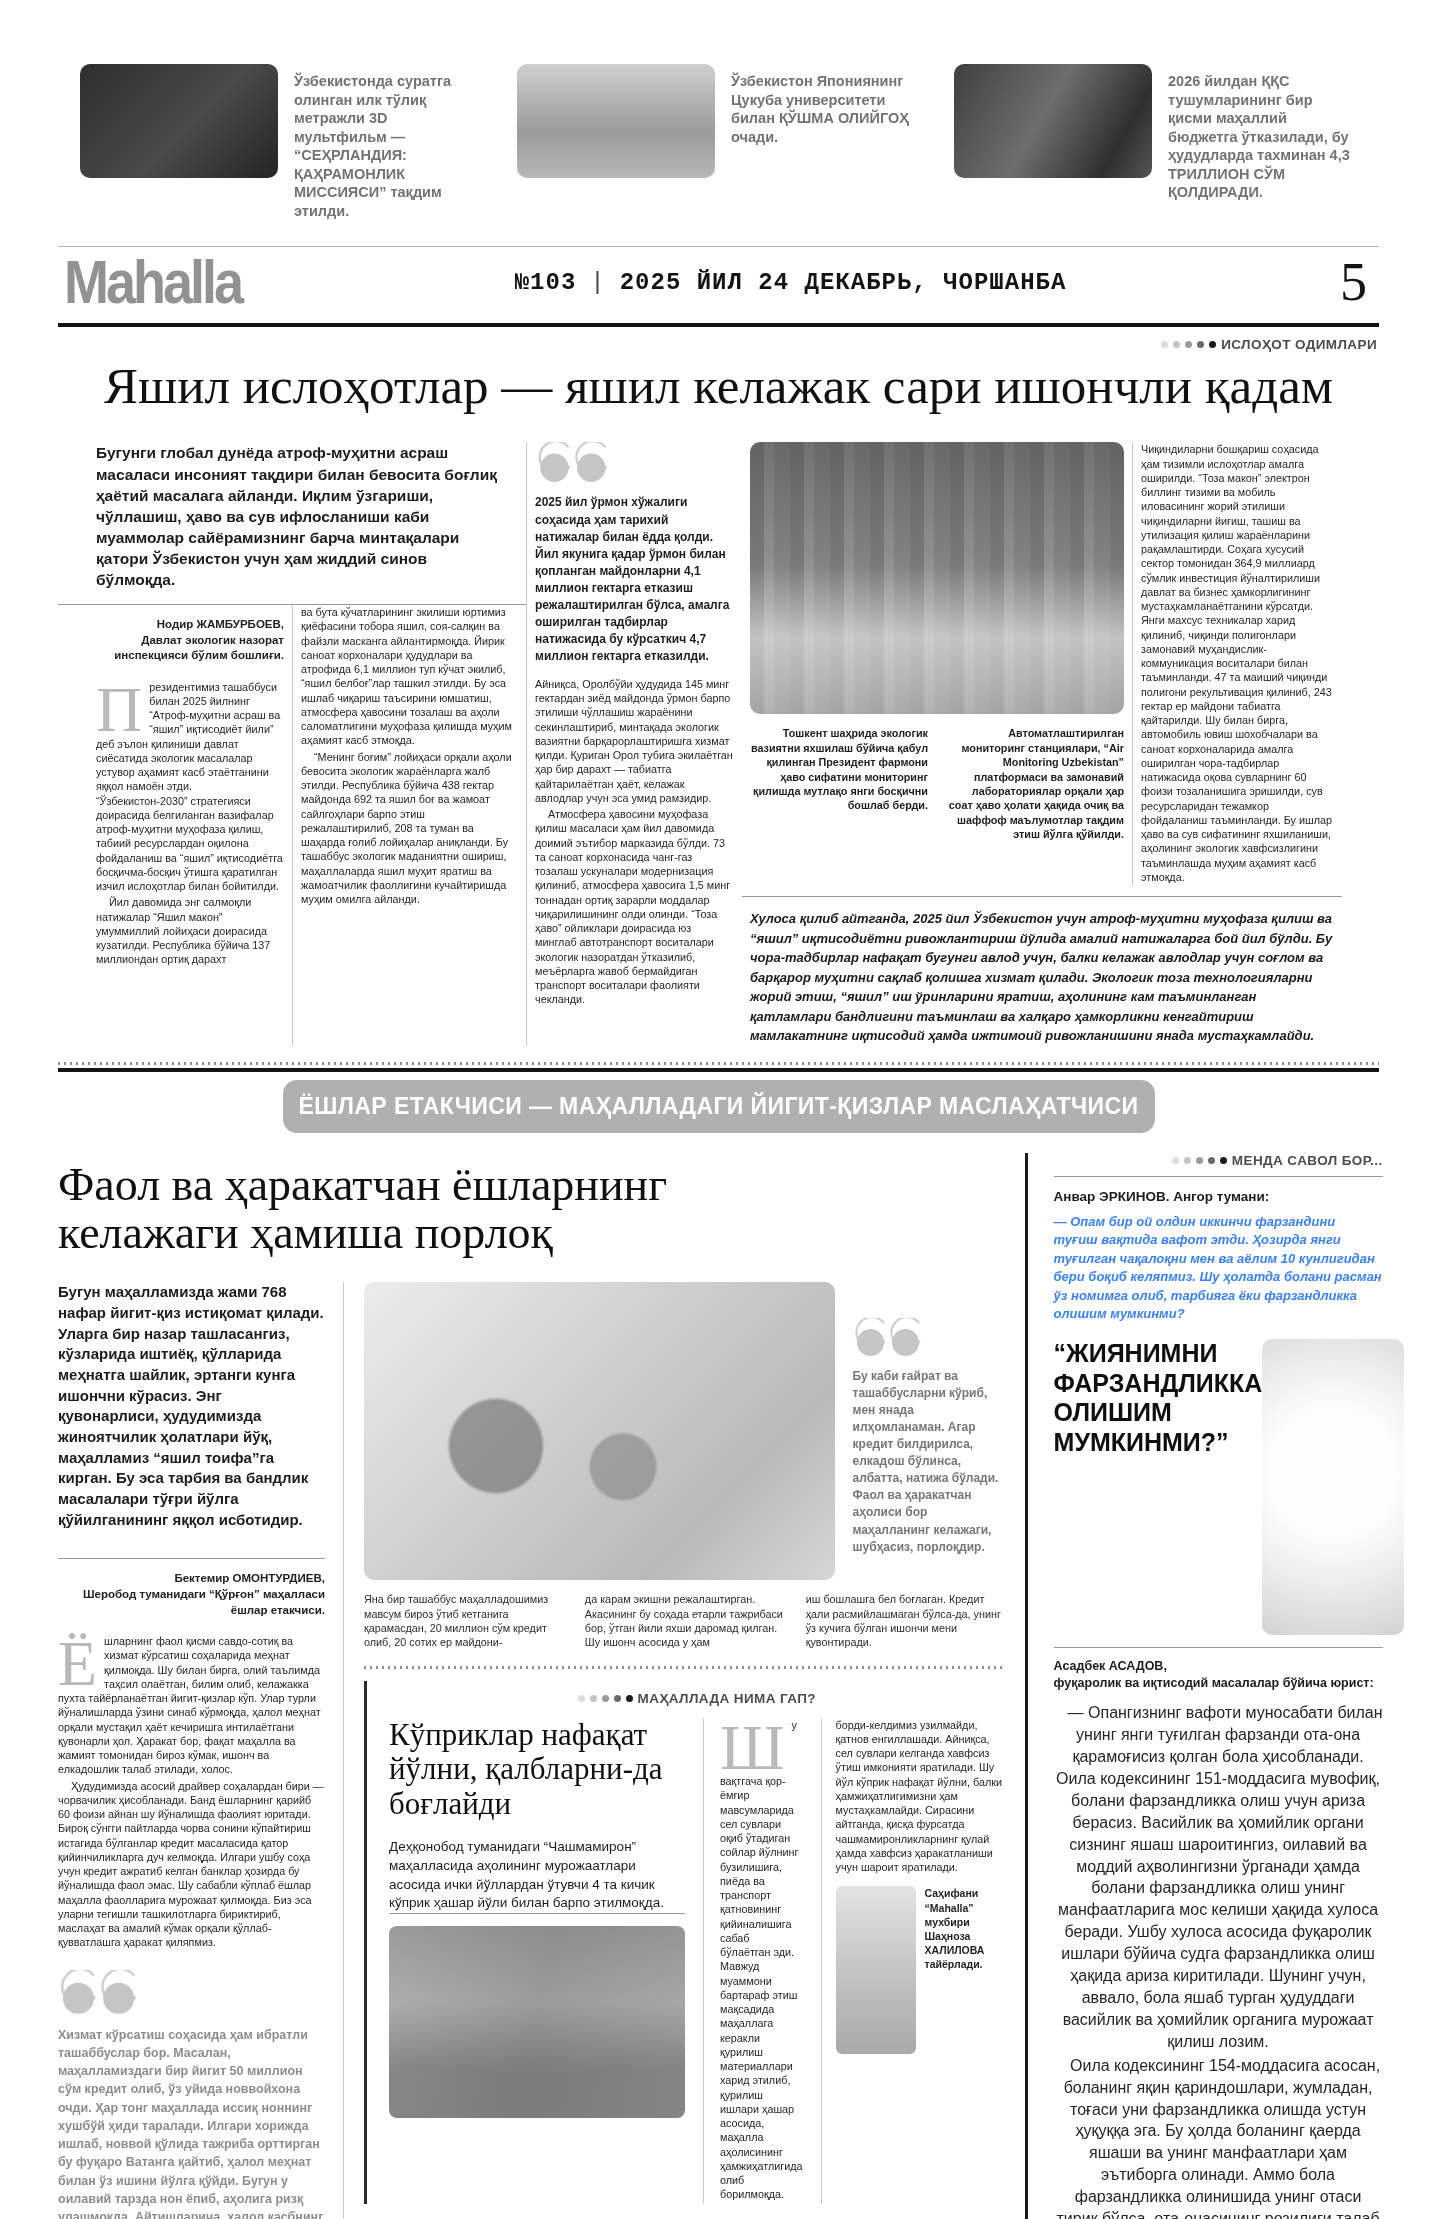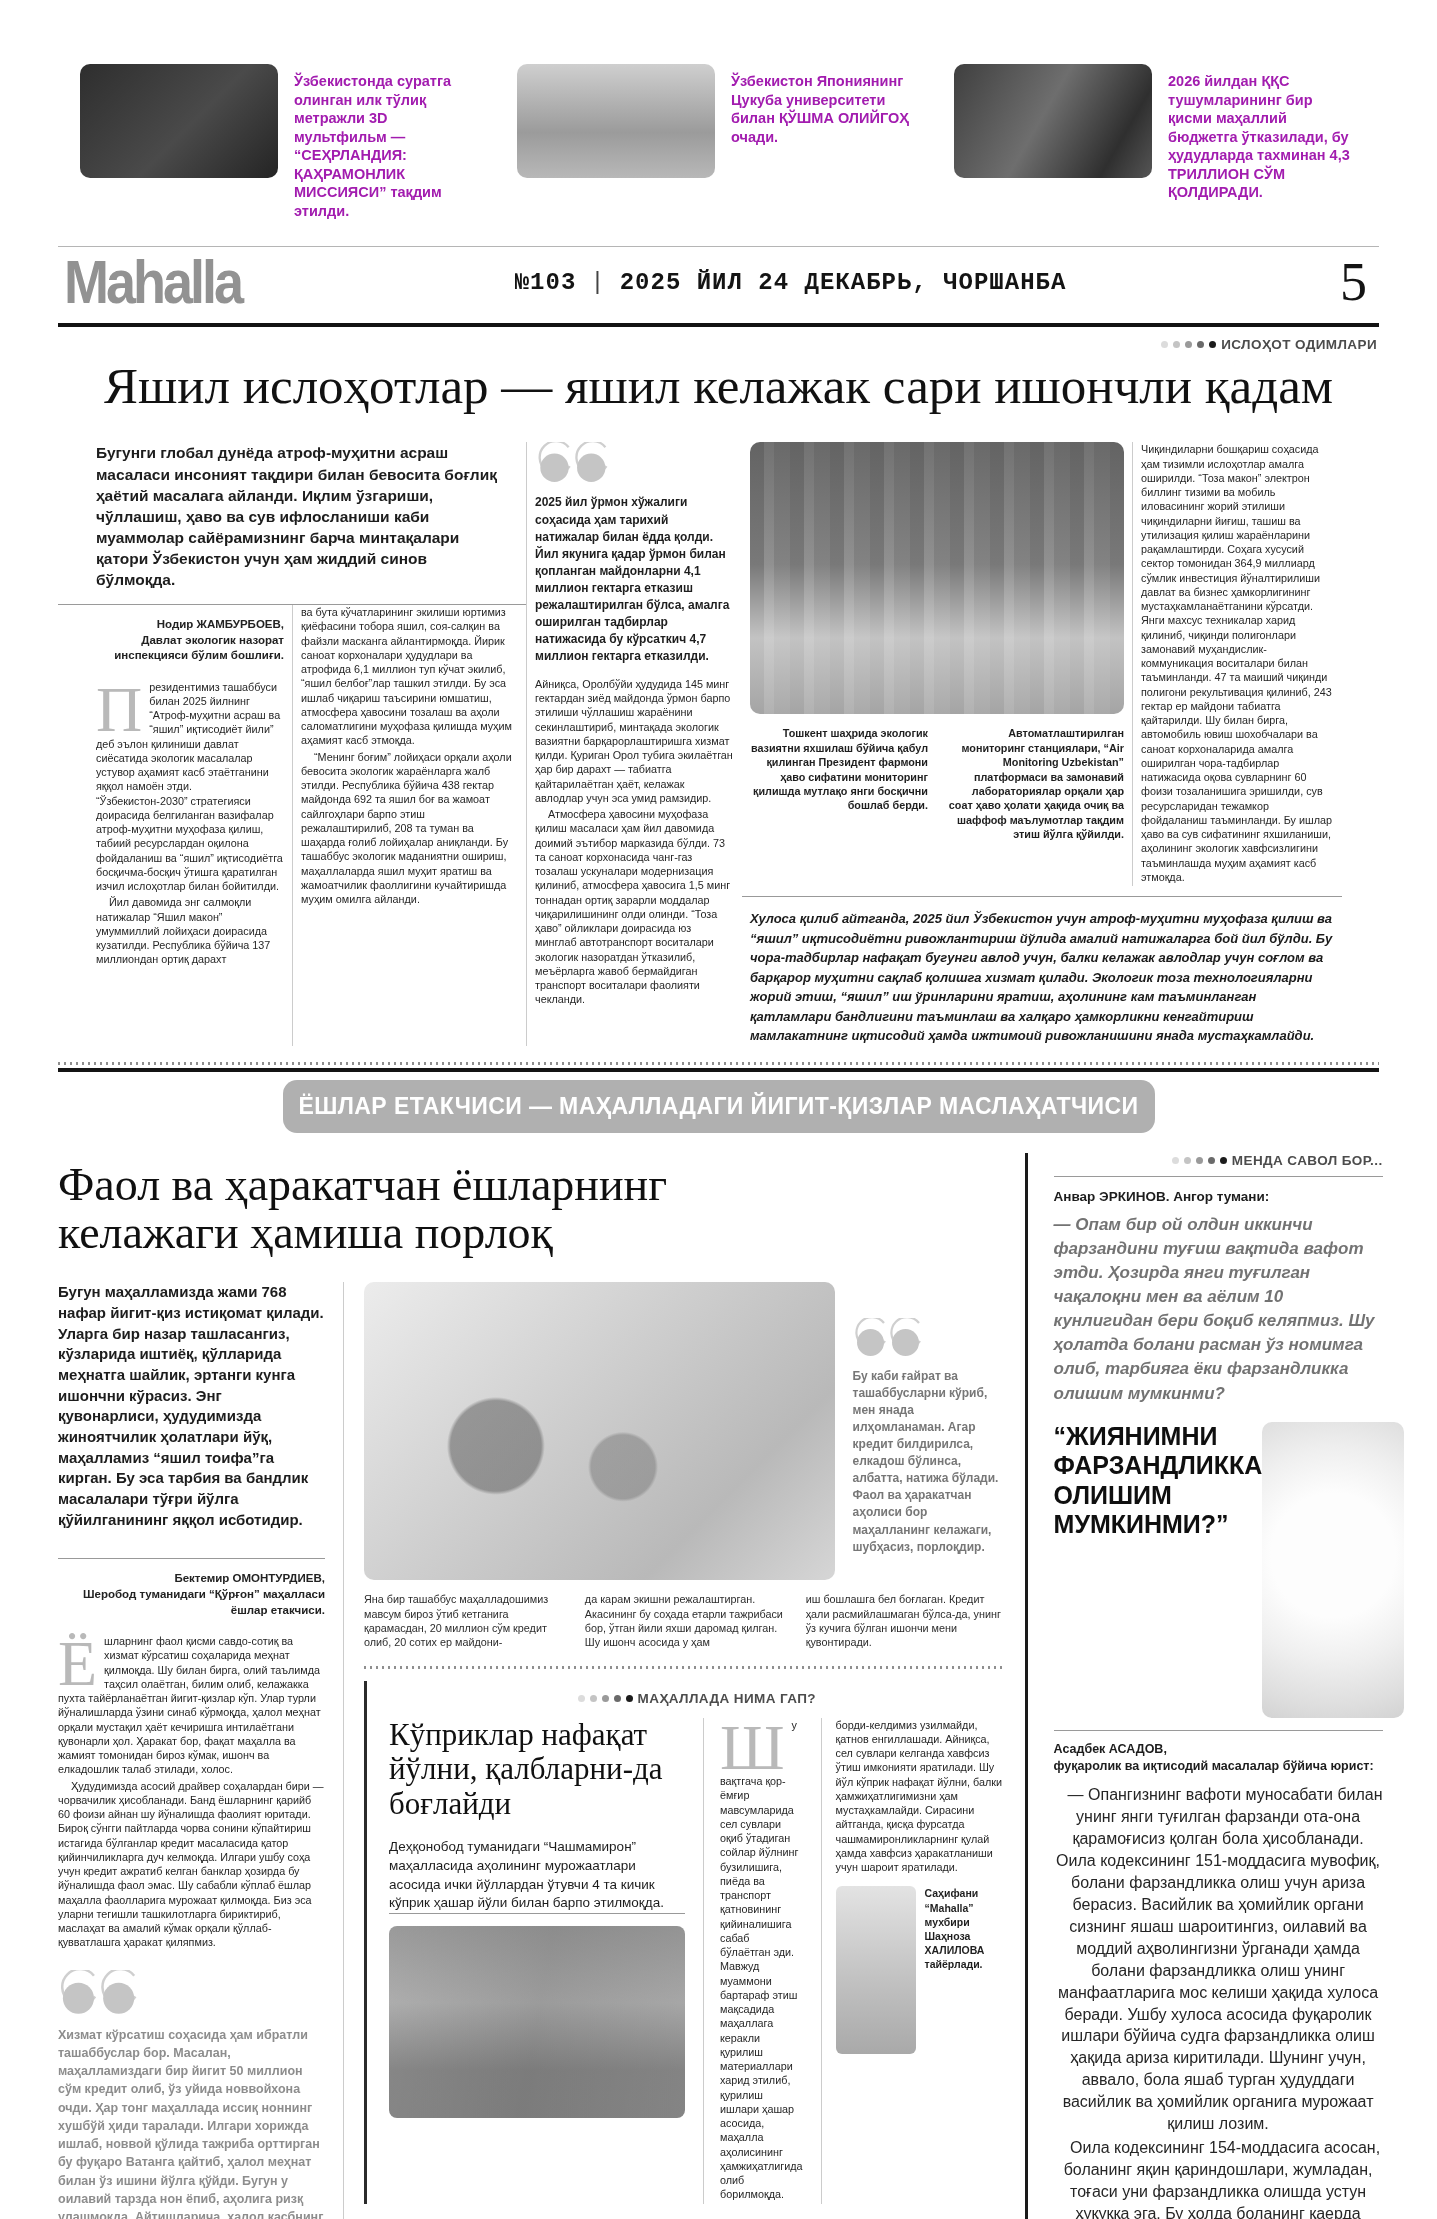--- a/index.html
+++ b/index.html
@@ -8,21 +8,21 @@
   .page { width:1437px; height:2219px; margin:0 auto; background:#fff; position:relative;
           padding:64px 58px 30px; overflow:hidden; }
 
   
   .teasers { display:flex; gap:34px; padding:0 22px; margin-bottom:26px; }
   .teaser { flex:1; display:flex; gap:16px; align-items:flex-start; }
   .t-img { width:198px; height:114px; border-radius:10px; flex:none; }
   .t-img.tv    { background:linear-gradient(135deg,#2e2e2e,#4a4a4a 55%,#242424); }
   .t-img.univ  { background:linear-gradient(180deg,#cfcfcf,#9b9b9b 60%,#b8b8b8); }
   .t-img.vat   { background:linear-gradient(120deg,#3f3f3f,#6e6e6e 45%,#2f2f2f 80%,#555); }
-  .t-text { font-weight:700; font-size:14.5px; line-height:1.28; padding-top:8px; color:#a21caf; }
+  .t-text { font-weight:700; font-size:14.5px; line-height:1.28; padding-top:8px; color:#737373; }
 
   
   .mast-top-rule { border-top:1px solid #b5b5b5; }
   .masthead { display:flex; align-items:center; padding:8px 6px 14px; }
   .logo { font-size:54px; font-weight:700; color:#929292; letter-spacing:-3px;
           transform:scaleY(1.12); line-height:1; }
   .mast-center { flex:1; text-align:center; font-family:Liberation Mono, monospace;
                  font-weight:700; font-size:24px; letter-spacing:1px; color:#141414; }
   .mast-center .sep { font-weight:400; color:#444; padding:0 14px; }
   .mast-page { font-family:"Liberation Serif", serif; font-size:54px; font-weight:400;
@@ -108,21 +108,21 @@
   .ng-footer { display:flex; gap:9px; margin-top:12px; }
   .woman-photo { width:80px; height:168px; border-radius:6px; flex:none;
     background:linear-gradient(180deg,#e3e3e3,#c2c2c2 55%,#a9a9a9); }
   .credit { font-weight:700; font-size:10.5px; line-height:1.35; color:#1f1f1f; }
 
   
   .qa { width:358px; flex:none; border-left:3px solid #1a1a1a; padding-left:26px; }
   .qa-kicker { justify-content:flex-end; margin-bottom:8px; }
   .qa-rule { border-top:1px solid #9a9a9a; margin-bottom:12px; }
   .qa-asker { font-weight:700; font-size:13.5px; margin-bottom:9px; }
-  .qa-question { font-style:italic; font-weight:700; font-size:17px; line-height:1.42; color:#737373;margin-top:8px; }
+  .qa-question { font-style:italic; font-weight:700; font-size:13px; line-height:1.42; color:#3b82f6;margin-top:8px; }
   .qa-feature { display:flex; margin-top:16px; }
   .qa-bigquote { flex:1; font-weight:700; font-size:25px; line-height:1.18; color:#0f0f0f; }
   .baby-photo { width:142px; height:296px; border-radius:10px; flex:none;
     background:radial-gradient(circle at 50% 45%, #fdfdfd 0 35%, #efefef 60%, #dedede 85%, #d2d2d2); }
   .qa-ansrule { border-top:1px solid #9a9a9a; margin:12px 0 10px; }
   .qa-answerer { font-weight:700; font-size:12.5px; line-height:1.35; margin-bottom:10px; }
   .qa-answer { font-size:16px; line-height:1.37; color:#262626;text-align:center; }
   .qa-answer p { margin-bottom:2px; text-indent:14px; }
 </style>
 </head>

